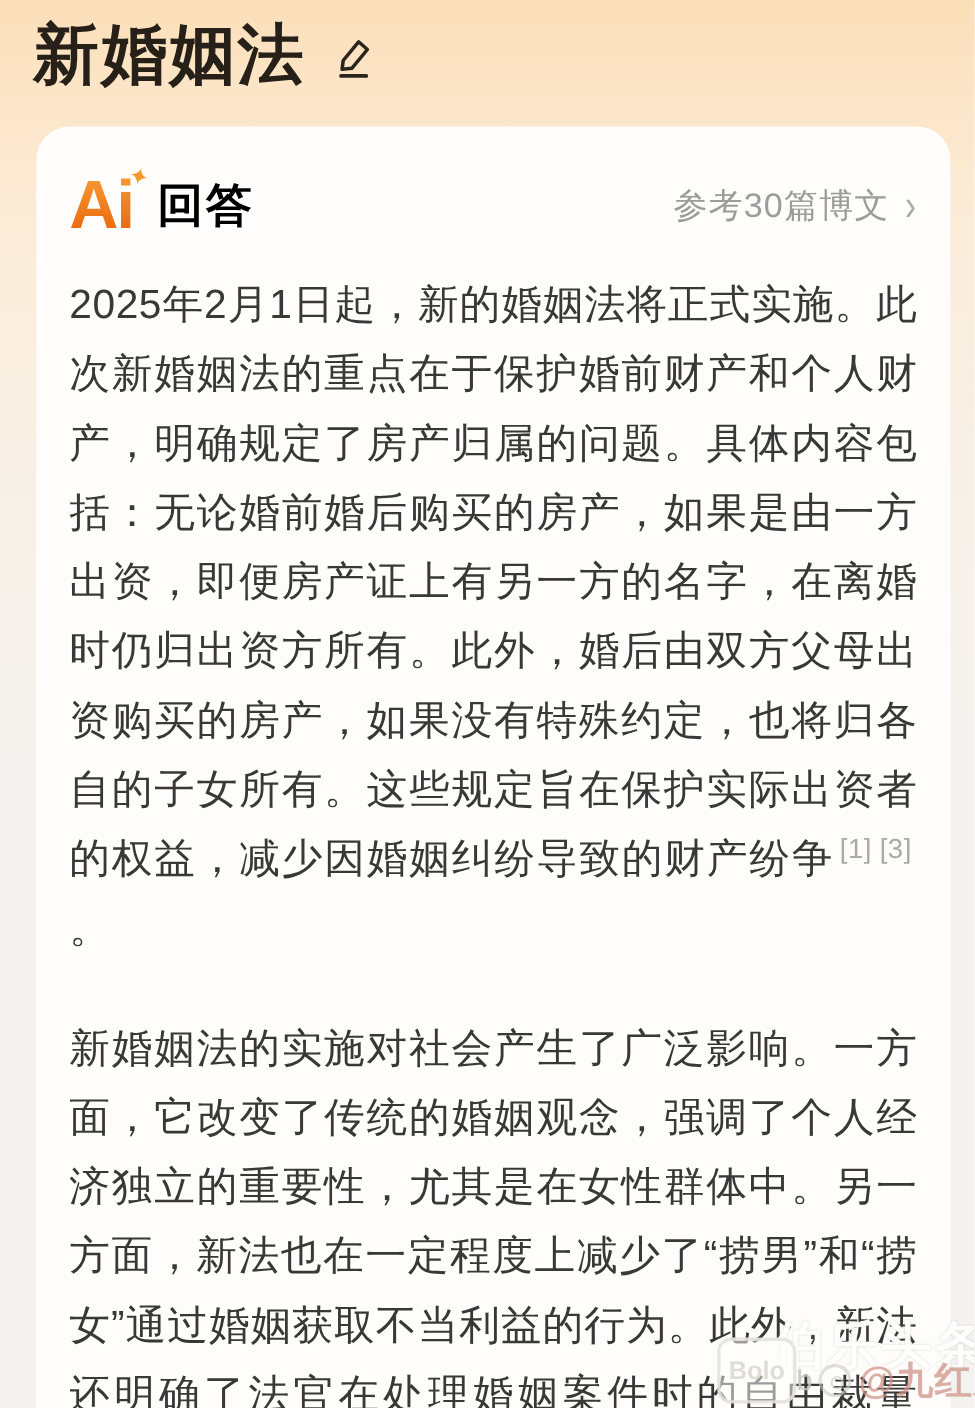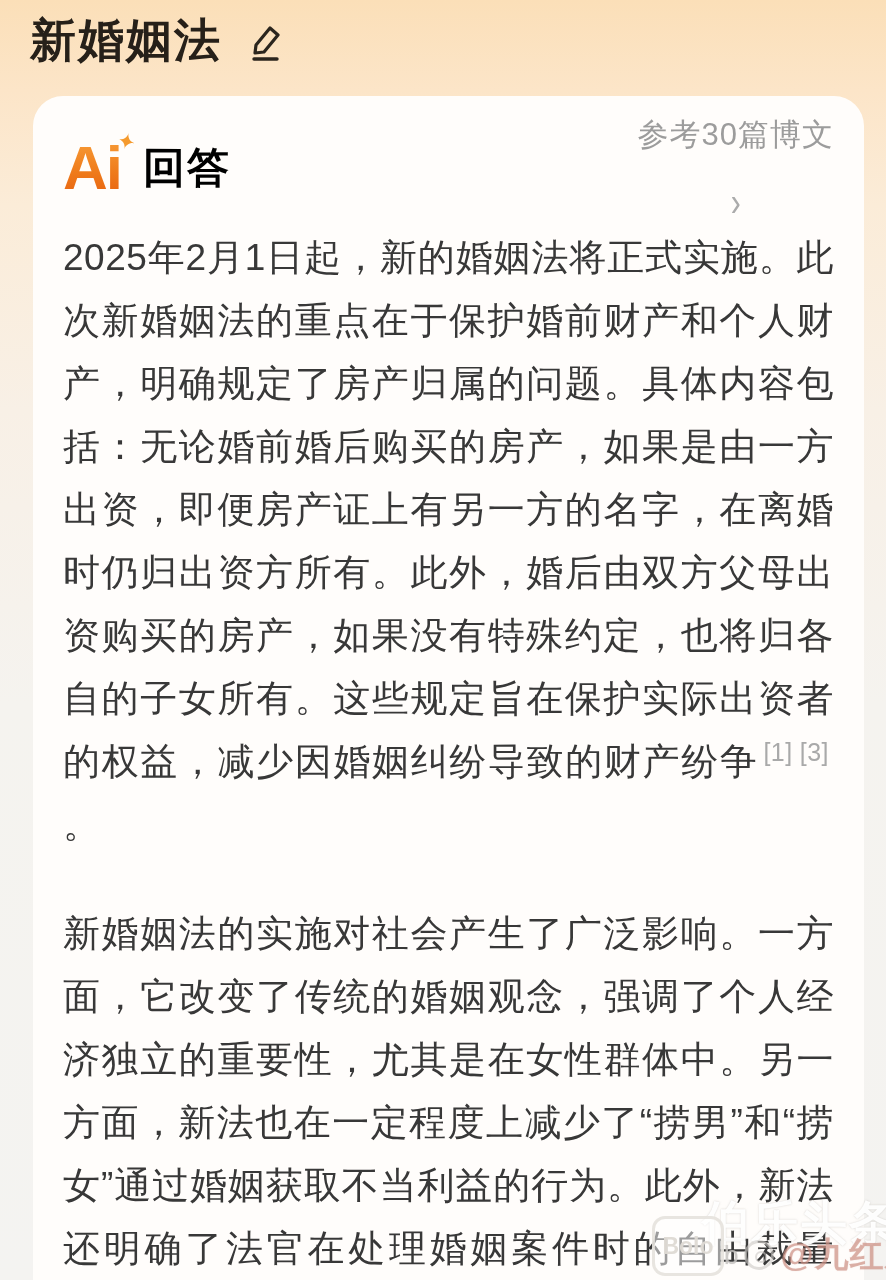--- a/index.html
+++ b/index.html
@@ -16,21 +16,21 @@
   }
 
   
   .page-header {
     display: flex;
     align-items: center;
     padding: 10px 30px 24px 30px;
     gap: 22px;
   }
   .page-title {
-    font-size: 46px;
+    font-size: 60px;
     font-weight: 700;
     color: #262019;
     letter-spacing: 2px;
   }
   .edit-icon {
     width: 42px;
     height: 42px;
     display: inline-flex;
     align-items: flex-end;
     cursor: pointer;
@@ -76,24 +76,23 @@
   .card-title {
     font-size: 42px;
     font-weight: 700;
     color: #000000;
     letter-spacing: 2px;
   }
   .ref-link {
     margin-left: auto;
     display: flex;
     align-items: center;
-    gap: 26px;
+    gap: 12px;
     cursor: pointer;
     text-decoration: none;
-    flex-direction: column;
   }
   .ref-label {
     font-size: 31px;
     color: #9c9c9c;
     letter-spacing: 1px;
   }
   .ref-chevron {
     font-size: 40px;
     line-height: 1;
     color: #ababab;

